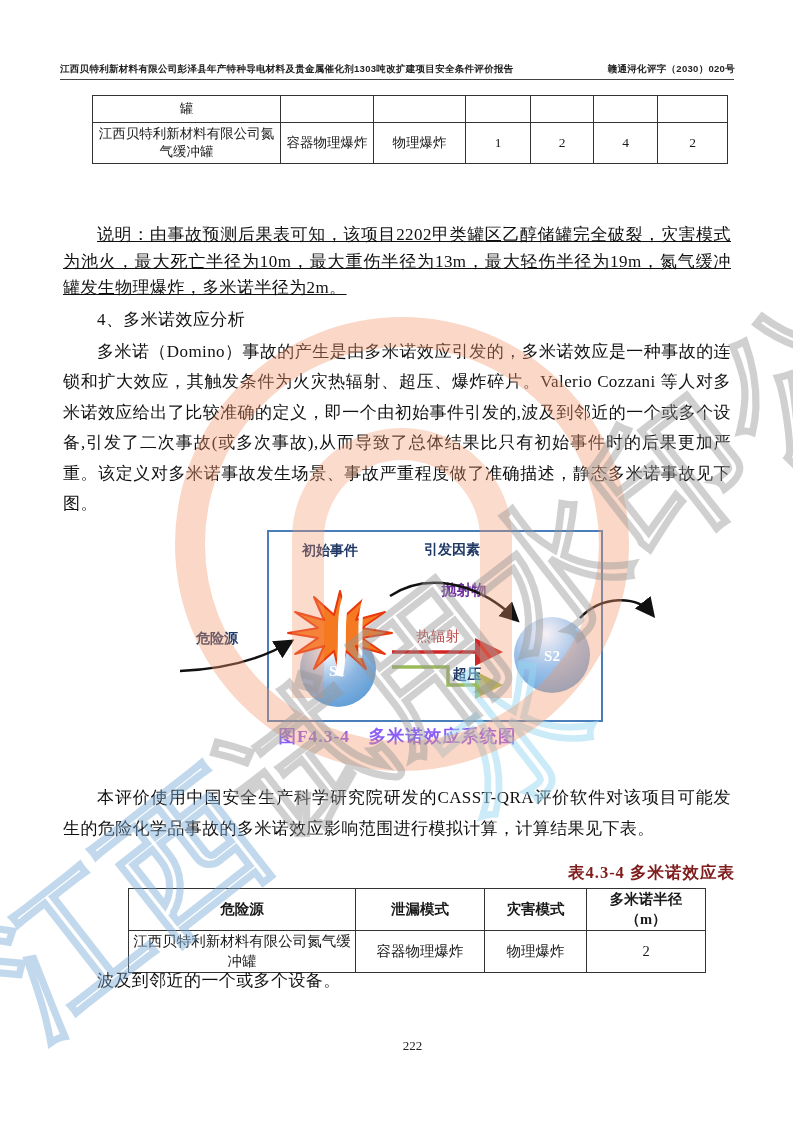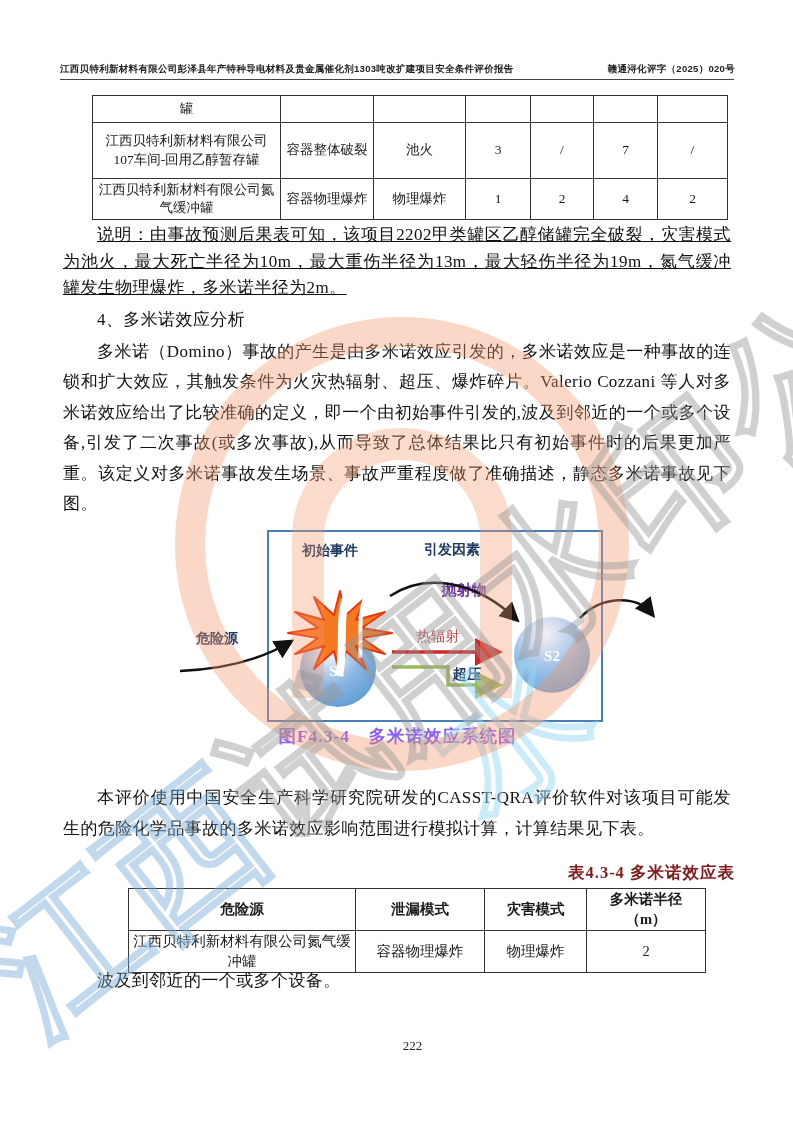--- a/index.html
+++ b/index.html
@@ -85,21 +85,21 @@
 
 <div class="abs wm wm-ring"></div>
 <div class="abs wm wm-arch"></div>
 <div class="abs wm wm-accent">水</div>
 <div class="abs wm wm-text"><span class="blue">江西</span><span>试用水印</span><span>公司</span></div>
 
 <div class="content">
 
   <div class="abs hdr">
     <span>江西贝特利新材料有限公司彭泽县年产特种导电材料及贵金属催化剂1303吨改扩建项目安全条件评价报告</span>
-    <span>赣通浔化评字（2025）020号</span>
+    <span>赣通浔化评字（2030）020号</span>
   </div>
   <div class="abs hdr-rule"></div>
 
   <table class="tbl tbl-top">
     <colgroup>
       <col style="width:188px">
         <col style="width:93px">
         <col style="width:92px">
       <col style="width:65px">
         <col style="width:63px">
@@ -108,29 +108,20 @@
     </colgroup>
     <tbody>
         <tr class="r1">
       <td>罐</td>
       <td></td>
       <td></td>
       <td></td>
       <td></td>
       <td></td>
       <td></td>
-    </tr>
-    <tr class="r2">
-      <td>江西贝特利新材料有限公司107车间-回用乙醇暂存罐</td>
-      <td>容器整体破裂</td>
-      <td>池火</td>
-      <td>3</td>
-      <td>/</td>
-      <td>7</td>
-      <td>/</td>
     </tr>
     <tr class="r3">
       <td>江西贝特利新材料有限公司氮气缓冲罐</td>
       <td>容器物理爆炸</td>
       <td>物理爆炸</td>
       <td>1</td>
       <td>2</td>
       <td>4</td>
       <td>2</td>
     </tr>

